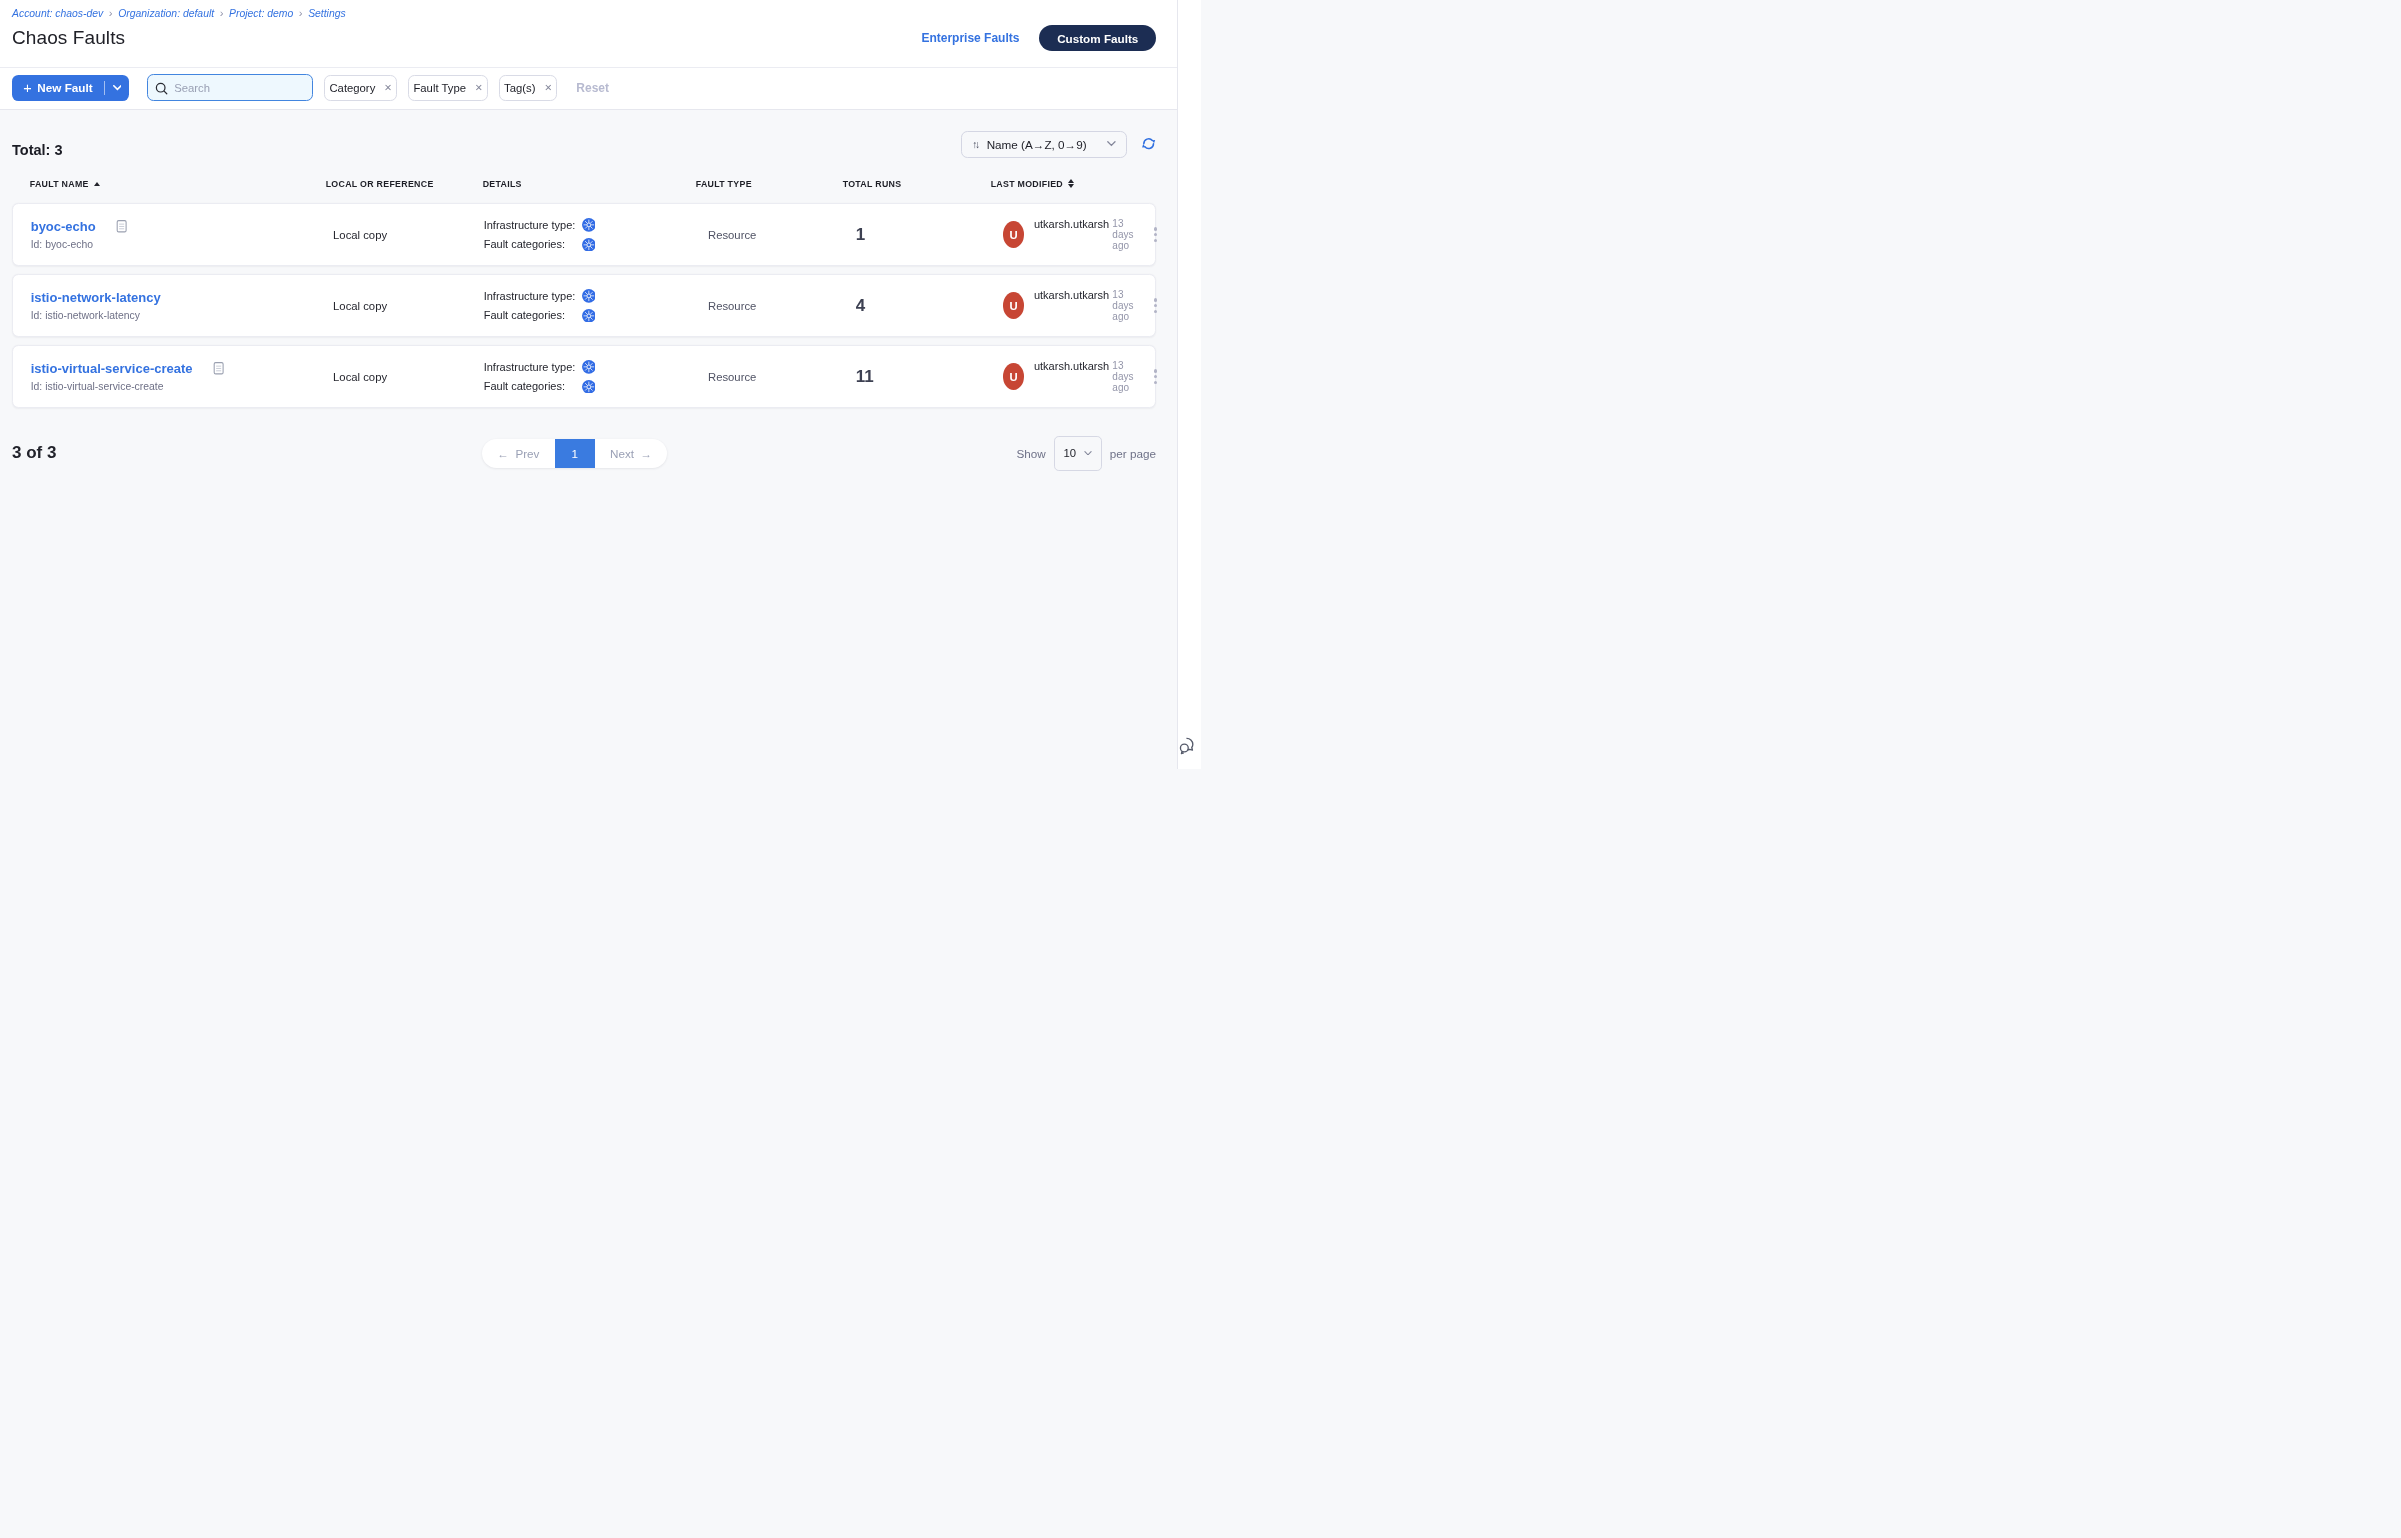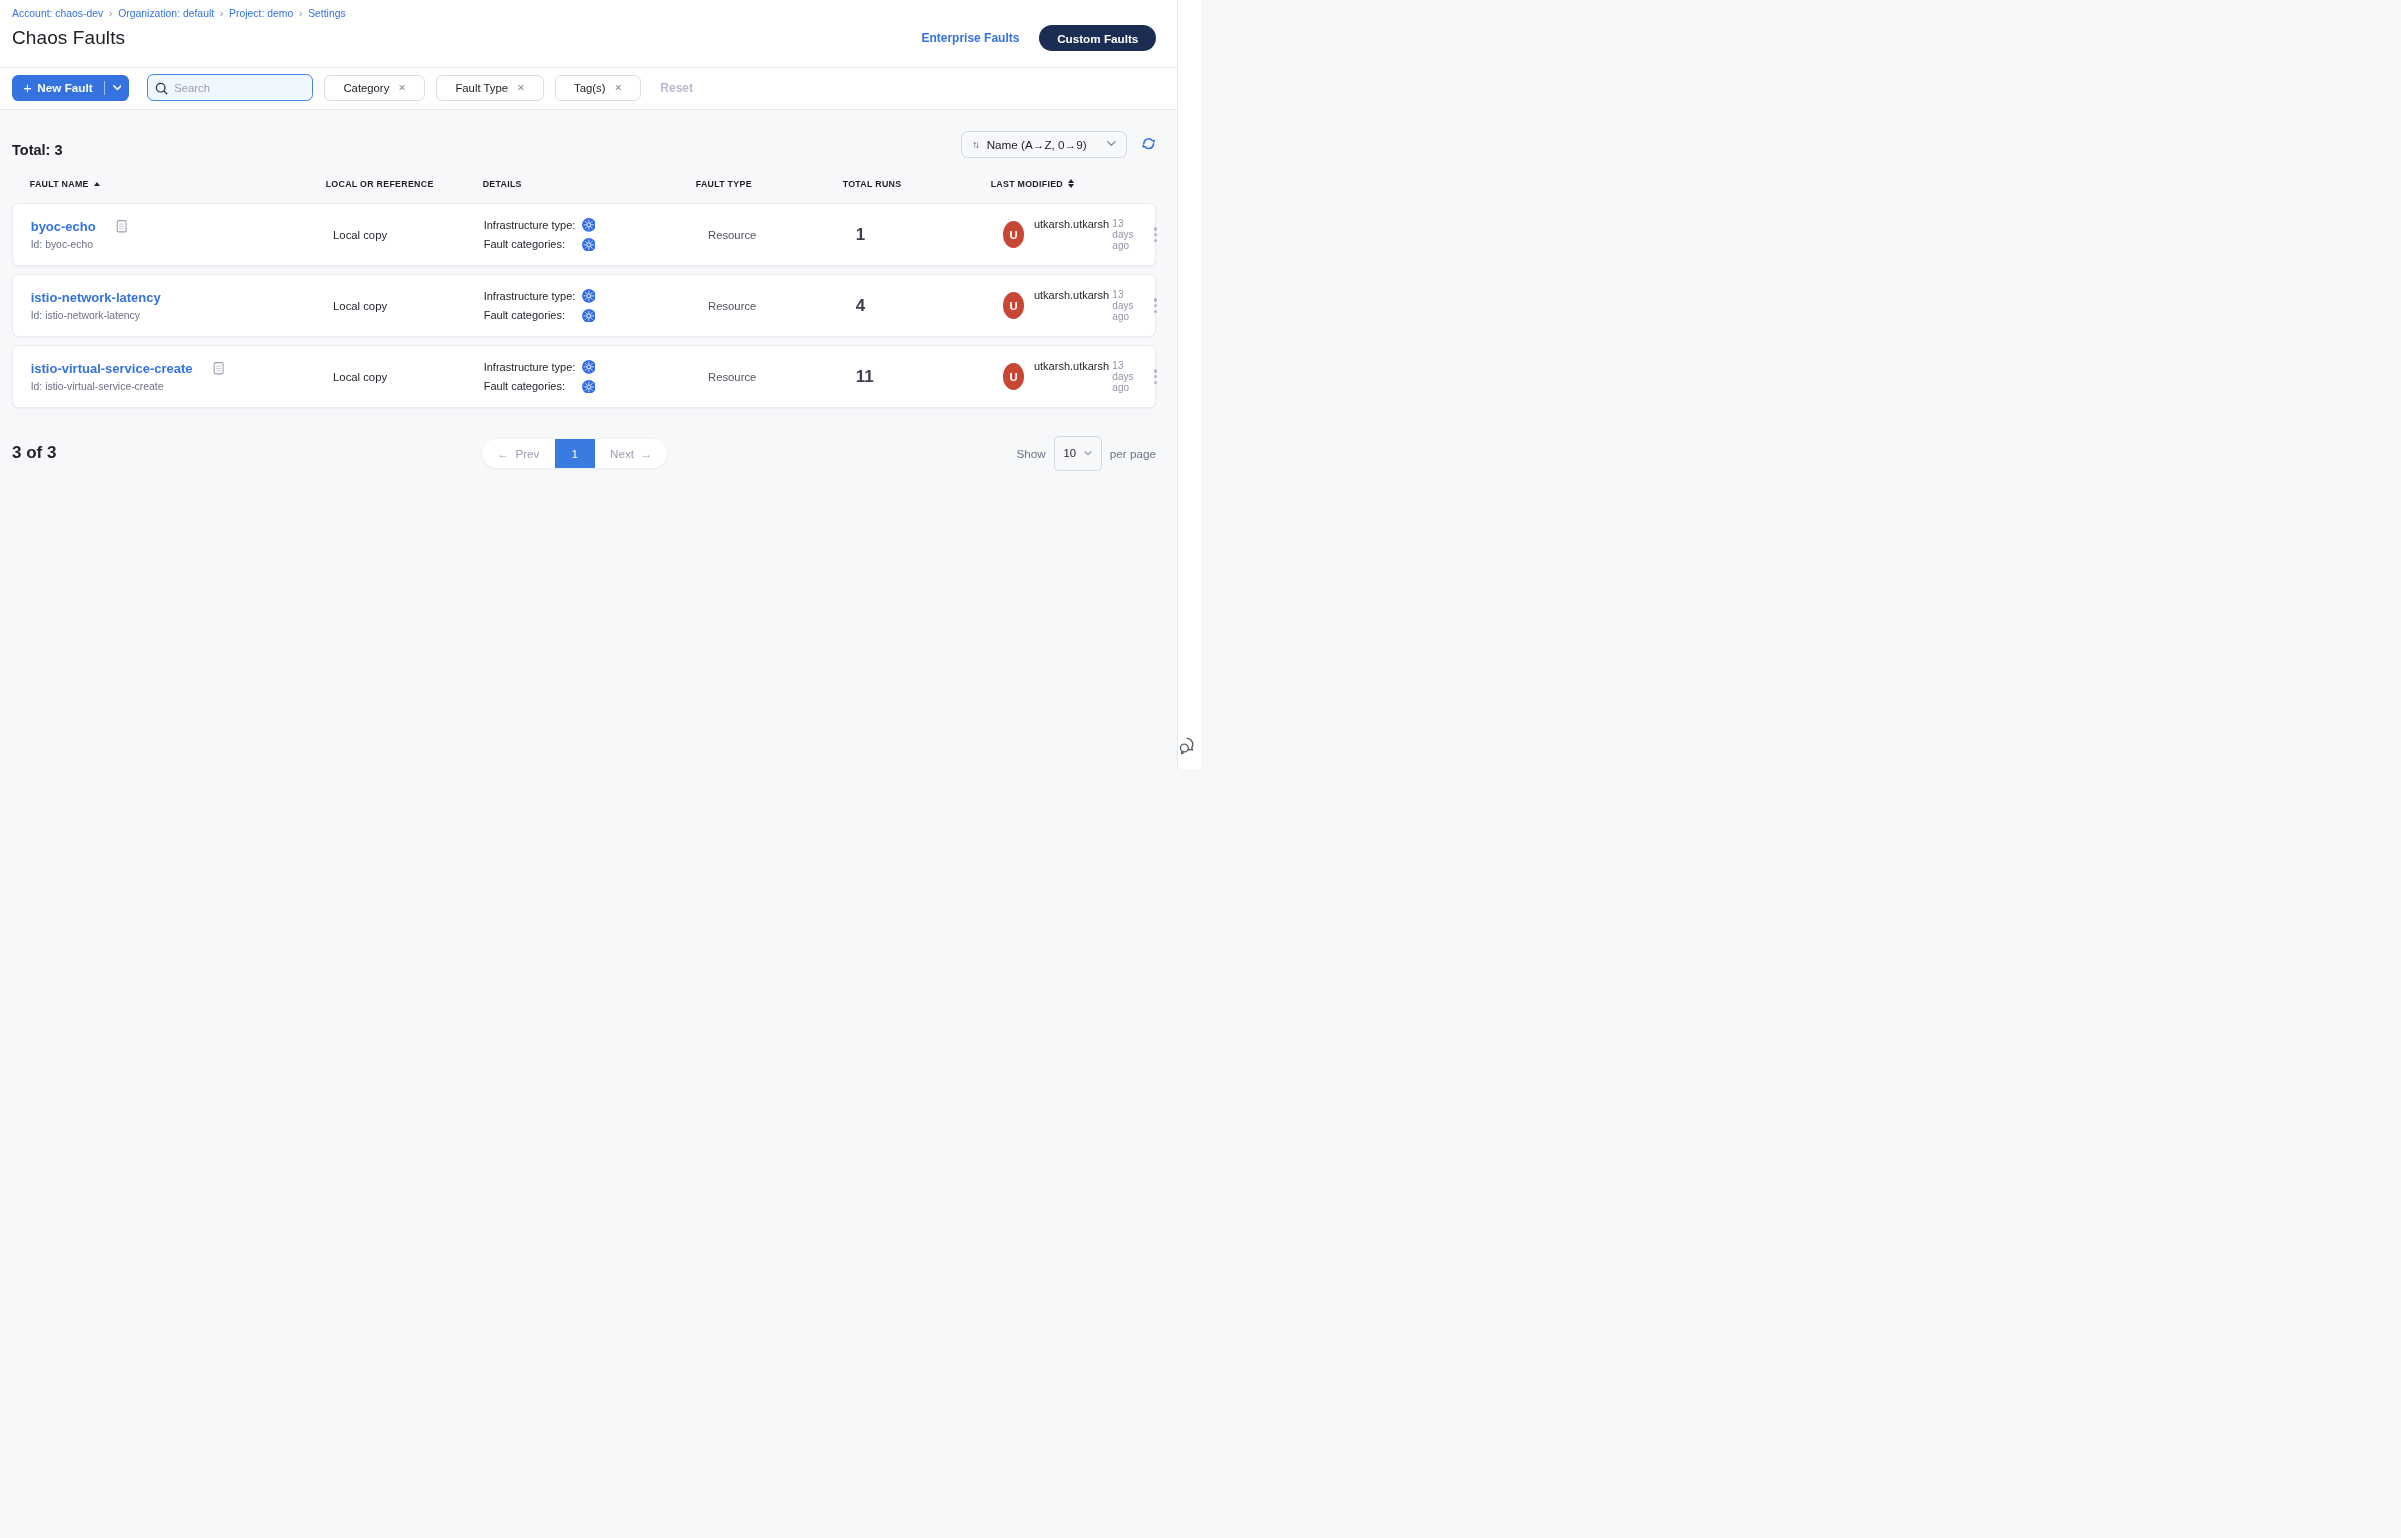--- a/index.html
+++ b/index.html
@@ -9,21 +9,21 @@
     color:#1d1e26; background:#f7f8fa; overflow:hidden;
   }
   .screen { width:1201px; height:769px; display:flex; background:#f7f8fa; }
   .main { flex:1; display:flex; flex-direction:column; min-width:0; }
   .right-strip { width:24px; background:#ffffff; border-left:0.8px solid #e6e7ee; position:relative; }
   .chat-fab { position:absolute; bottom:9.6px; left:50%; transform:translateX(-58%); cursor:pointer; }
 
   
   .top-header { background:#fff; padding:8px 21px 0 12px; height:68px; border-bottom:0.8px solid #ebecf2; }
   .breadcrumb { font-size:10.4px; display:flex; align-items:center; gap:5.6px; }
-  .breadcrumb a { color:#3472e0; text-decoration:none; cursor:pointer; }
+  .breadcrumb a { color:#3472e0; text-decoration:none; cursor:pointer;font-style:italic; }
   .crumb-sep { color:#9295ab; font-size:11.3px; line-height:1; }
   .title-row { display:flex; align-items:center; margin-top:5.6px; }
   .page-title { font-size:19px; font-weight:400; color:#202128; letter-spacing:0.1px; }
   .title-actions { margin-left:auto; display:flex; align-items:center; gap:20px;justify-content:flex-end; }
   .ent-link { color:#3472e0; font-weight:700; font-size:12px; text-decoration:none; cursor:pointer; }
   .custom-pill { background:#1c2d53; color:#fff; font-weight:700; font-size:11.7px;
     border:none; border-radius:13.7px; height:26.5px; padding:0 17.7px; cursor:pointer; }
 
   
   .toolbar { background:#fff; padding:6.4px 21px 7.2px 12px; display:flex; align-items:center; border-bottom:0.8px solid #e6e7ee; }
@@ -31,21 +31,21 @@
     display:flex; align-items:center; padding:0 8px 0 11.3px; cursor:pointer; font-size:11.7px; font-weight:700; }
   .new-fault-btn .plus { font-size:14.5px; font-weight:400; margin-right:5.6px; line-height:1; }
   .btn-divider { width:0.8px; height:13.7px; background:rgba(255,255,255,.55); margin:0 8px 0 11.3px; }
   .search-wrap { position:relative; margin-left:17.7px; }
   .search-input { width:166px; height:27px; background:#eef8fe; border:1.2px solid #4285df; border-radius:6.4px;
     padding:0 8px 0 26px; font-size:11.3px; color:#1d1e26; outline:none; font-family:inherit; }
   .search-input::placeholder { color:#9aa0b4; }
   .search-icon { position:absolute; left:8px; top:7.2px; }
   .chips { display:flex; align-items:center; gap:11.3px; margin-left:11.3px; }
   .chip { background:#fff; border:0.8px solid #d9dbe6; border-radius:6.4px; height:26.5px;
-    display:flex; align-items:center; gap:8.8px; padding:0 18px; font-size:11.3px; color:#1d1e26; cursor:pointer; }
+    display:flex; align-items:center; gap:8.8px; padding:0 4px; font-size:11.3px; color:#1d1e26; cursor:pointer; }
   .chip .x { color:#84879a; font-size:9.6px; cursor:pointer; }
   .reset-link { margin-left:19px; color:#b7bad0; font-size:12px; font-weight:700; cursor:default; }
 
   
   .body { flex:1; background:#f7f8fa; padding:21px 21px 0 12px; display:flex; flex-direction:column; }
   .total-row { display:flex; align-items:flex-end; }
   .total-label { font-size:14.5px; font-weight:700; color:#1b1c24; }
   .sort-group { margin-left:auto; display:flex; align-items:center; }
   .sort-select { display:flex; align-items:center; height:27px; border:0.8px solid #d4d6e3; border-radius:6.4px;
     padding:0 10.4px; gap:7.2px; cursor:pointer; background:transparent; }

